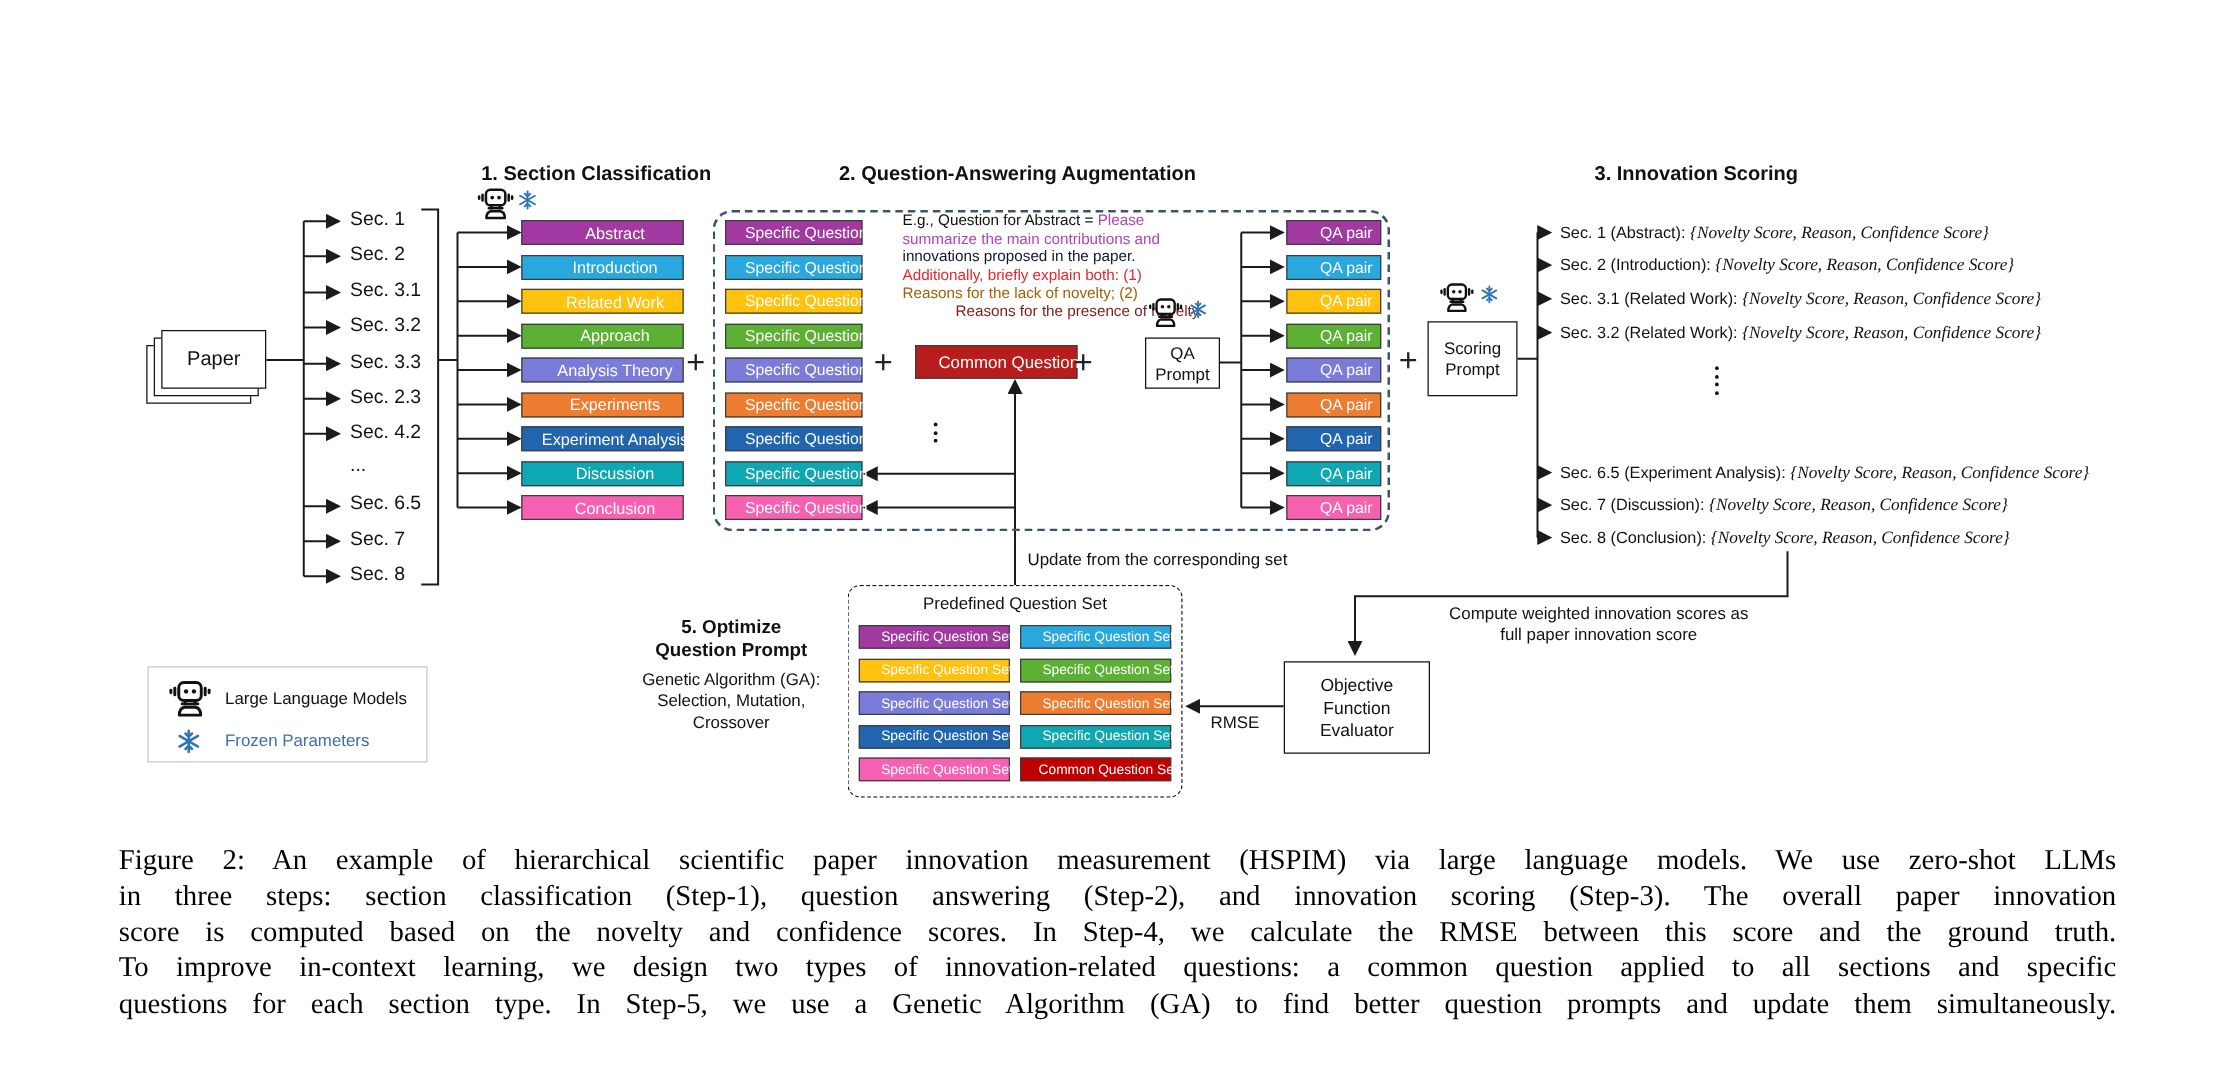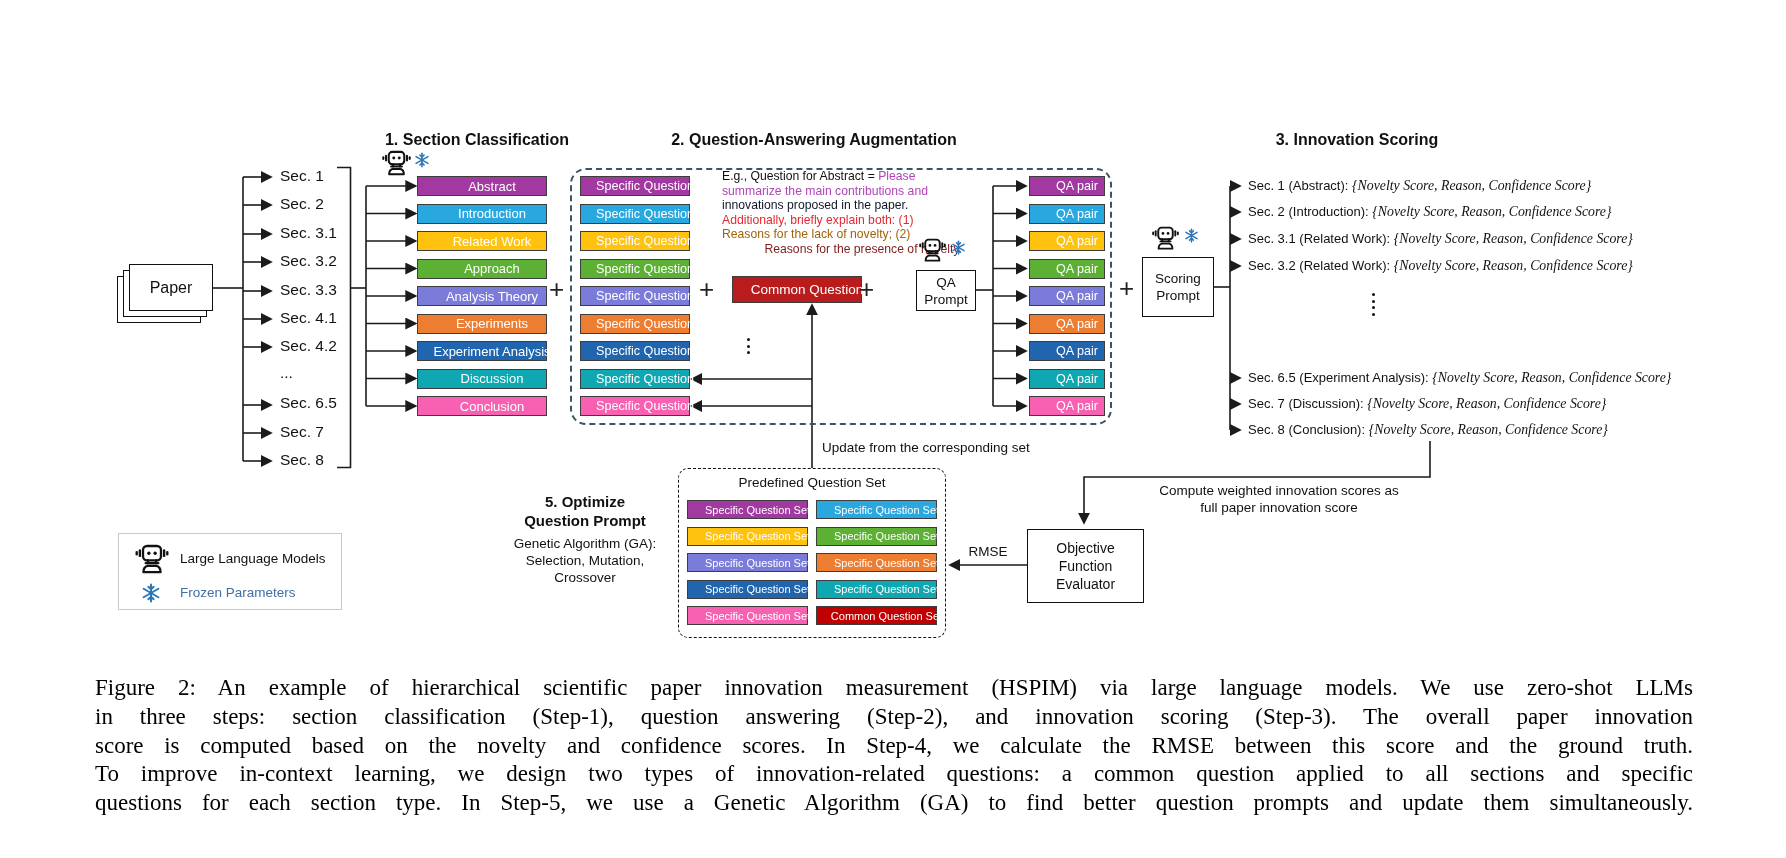--- a/index.html
+++ b/index.html
@@ -132,21 +132,21 @@
 
   <div class="pp" style="left:117px;top:276px;"></div>
   <div class="pp" style="left:123px;top:270px;"></div>
   <div class="pp pp-label" style="left:129px;top:264px;text-align:right;">Paper</div>
 
   <div class="sec" style="left:280px;top:167px;">Sec. 1</div>
   <div class="sec" style="left:280px;top:195px;">Sec. 2</div>
   <div class="sec" style="left:280px;top:224px;">Sec. 3.1</div>
   <div class="sec" style="left:280px;top:252px;">Sec. 3.2</div>
   <div class="sec" style="left:280px;top:281px;">Sec. 3.3</div>
-  <div class="sec" style="left:280px;top:309px;">Sec. 4.1</div>
+  <div class="sec" style="left:280px;top:309px;">Sec. 2.3</div>
   <div class="sec" style="left:280px;top:337px;">Sec. 4.2</div>
   <div class="sec" style="left:280px;top:364px;">...</div>
   <div class="sec" style="left:280px;top:394px;">Sec. 6.5</div>
   <div class="sec" style="left:280px;top:423px;">Sec. 7</div>
   <div class="sec" style="left:280px;top:451px;">Sec. 8</div>
 
   <svg class="icon" style="left:381px;top:150px;width:31px;height:27px;" viewBox="0 0 40 34">
     <g fill="none" stroke="#111" stroke-width="2.6" stroke-linejoin="round" stroke-linecap="round">
       <rect x="10" y="2" width="20" height="16" rx="4.5" fill="#fff"></rect>
       <line x1="6.5" y1="7" x2="6.5" y2="13"></line>
@@ -308,21 +308,21 @@
   <div class="cb sbox" style="left: 816px; top: 500px; background: rgb(41, 168, 224);">Specific Question Set</div>
   <div class="cb sbox" style="left: 687px; top: 526.5px; background: rgb(255, 194, 14);">Specific Question Set</div>
   <div class="cb sbox" style="left: 816px; top: 526.5px; background: rgb(92, 176, 51);">Specific Question Set</div>
   <div class="cb sbox" style="left: 687px; top: 553px; background: rgb(123, 123, 217);">Specific Question Set</div>
   <div class="cb sbox" style="left: 816px; top: 553px; background: rgb(237, 125, 49);">Specific Question Set</div>
   <div class="cb sbox" style="left: 687px; top: 579.5px; background: rgb(32, 101, 174);">Specific Question Set</div>
   <div class="cb sbox" style="left: 816px; top: 579.5px; background: rgb(15, 168, 178);">Specific Question Set</div>
   <div class="cb sbox" style="left: 687px; top: 606px; background: rgb(248, 96, 177);">Specific Question Set</div>
   <div class="cb sbox" style="left: 816px; top: 606px; background: rgb(192, 0, 0);">Common Question Set</div>
 
-  <div class="t13 center" style="left:960px;top:544px;width:56px;text-align:center;">RMSE</div>
+  <div class="t13 center" style="left:960px;top:570px;width:56px;text-align:center;">RMSE</div>
   <div class="wb" style="left:1027px;top:529px;width:117px;height:74px;font-size:14px;line-height:18px;">
     <div>Objective</div>
     <div>Function</div>
     <div>Evaluator</div>
   </div>
 
   <div class="abs center" style="left:1098px;top:483px;width:362px;font-size:13.5px;line-height:16.5px;z-index:2;">
     <div>Compute weighted innovation scores as</div>
     <div>full paper innovation score</div>
   </div>

